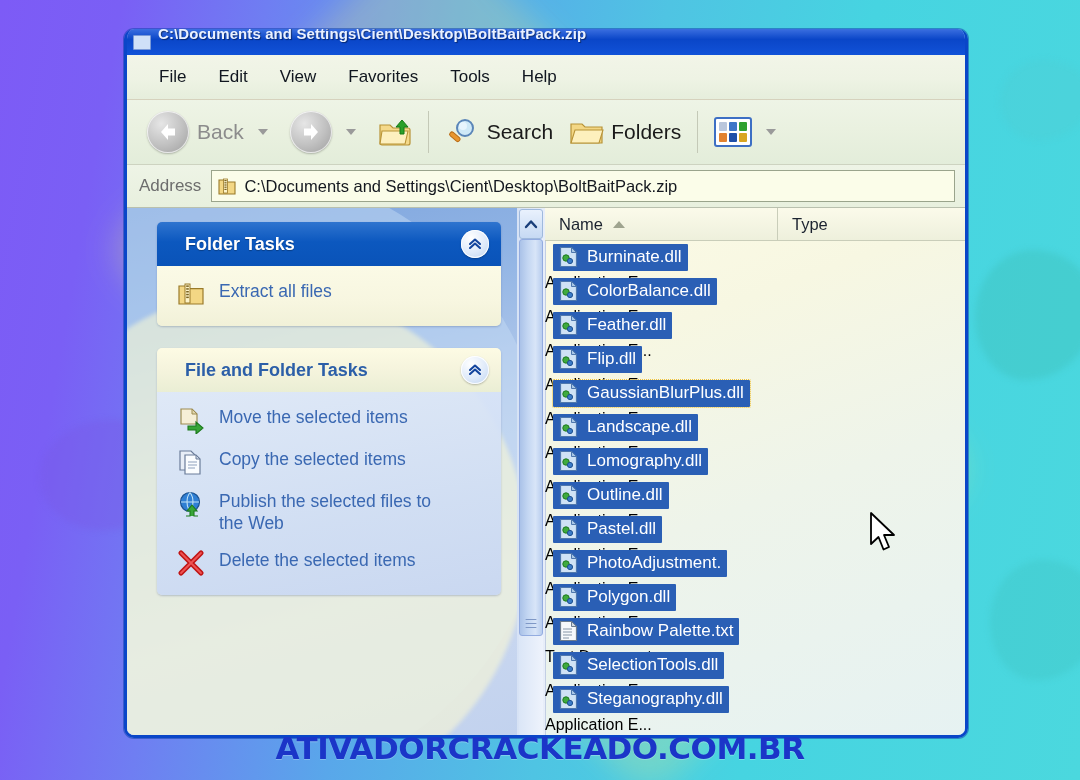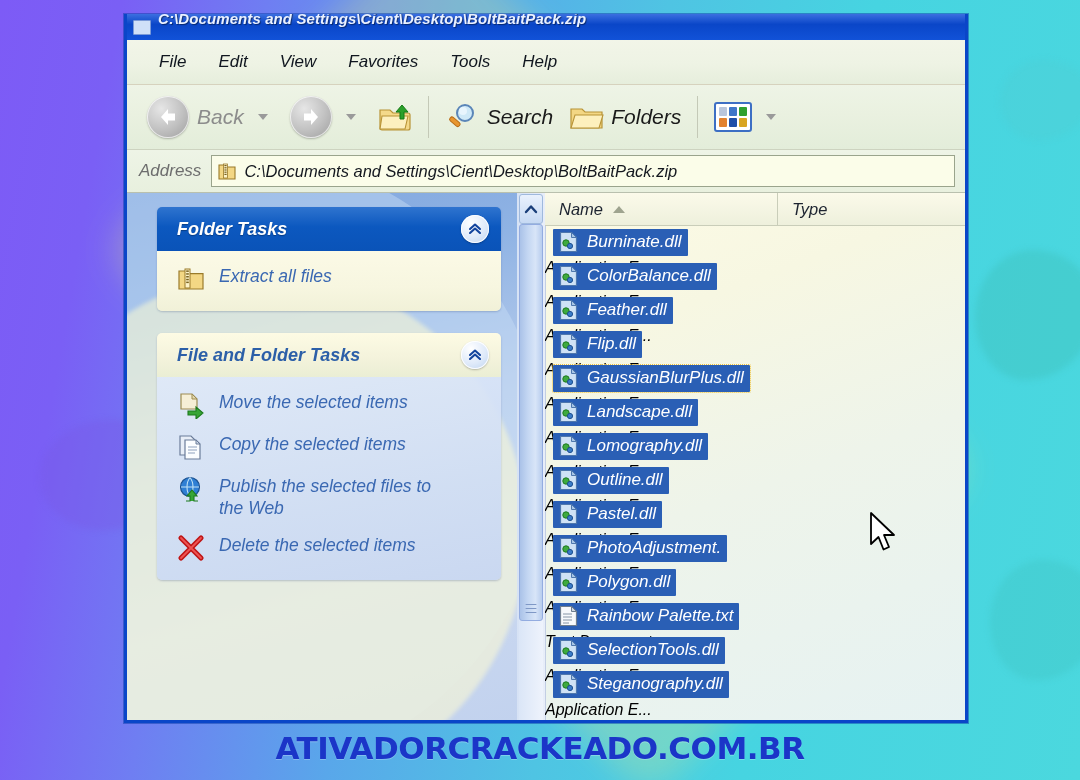--- a/index.html
+++ b/index.html
@@ -22,26 +22,25 @@
   }
   .bg-motif .band{
     position:absolute;left:50%;top:50%;width:360px;height:54px;
     transform:translate(-50%,-50%) rotate(-16deg);
     background:rgba(255,255,255,.30);filter:blur(6px);border-radius:30px;
   }
   .bg-motif .splat{position:absolute;border-radius:48% 52% 58% 42%/52% 44% 56% 48%;filter:blur(3px);}
 
   
   .window{
-    position:absolute;left:124px;top:14px;width:838px;height:706px;
-    border:3px solid #0a46c8;border-top:none;border-radius:0;
+    position:absolute;left:124px;top:29px;width:838px;height:706px;
+    border:3px solid #0a46c8;border-top:none;border-radius:10px;
     background:rgba(222,232,250,.55);
     box-shadow:0 0 0 1px rgba(10,60,170,.5);
     overflow:hidden;
-    font-style:italic;
   }
   .titlebar{
     height:26px;background:linear-gradient(180deg,#3b6fe0 0%,#0a46c8 40%,#1152d8 100%);
     display:flex;align-items:center;padding:0 6px;position:relative;overflow:hidden;
   }
   .titlebar .ticon{width:16px;height:13px;background:#cfe0f8;border:1px solid #7a9ad8;margin-right:7px;flex:none;border-radius:1px;}
   .titlebar .ttext{
     color:#eaf1ff;font-size:15px;font-weight:bold;white-space:nowrap;
     text-shadow:1px 1px 1px rgba(0,0,0,.45);
     transform:translateY(-9px);letter-spacing:.1px;
@@ -107,21 +106,21 @@
     background:rgba(255,252,210,.55);filter:blur(2px);
   }
   .sb-deco .arc2{
     position:absolute;left:-200px;top:-40px;width:620px;height:620px;border-radius:50%;
     background:rgba(200,222,246,.45);
   }
   .panel{position:relative;border-radius:5px;overflow:hidden;margin-bottom:22px;
     box-shadow:0 1px 2px rgba(40,60,110,.25);}
   .panel-head{
     height:44px;display:flex;align-items:center;justify-content:space-between;
-    padding:0 12px 0 20px;box-sizing:border-box;
+    padding:0 12px 0 28px;box-sizing:border-box;
   }
   .panel-head.blue{background:linear-gradient(180deg,#2f74cf 0%,#0c58bf 45%,#0a53b8 100%);}
   .panel-head.pale{background:linear-gradient(180deg,#fdfbe4 0%,#f4f3dc 55%,#eaeed4 100%);}
   .panel-title{font-size:18px;font-weight:bold;}
   .panel-head.blue .panel-title{color:#ffffff;text-shadow:0 1px 1px rgba(0,0,0,.3);}
   .panel-head.pale .panel-title{color:#2c5fa8;}
   .chev{
     width:28px;height:28px;border-radius:50%;flex:none;display:flex;align-items:center;justify-content:center;
     background:radial-gradient(circle at 35% 28%,#ffffff 0%,#dfeafa 55%,#bcd2ee 100%);
     box-shadow:inset 0 0 0 1px rgba(255,255,255,.9),0 1px 2px rgba(0,0,0,.25);

